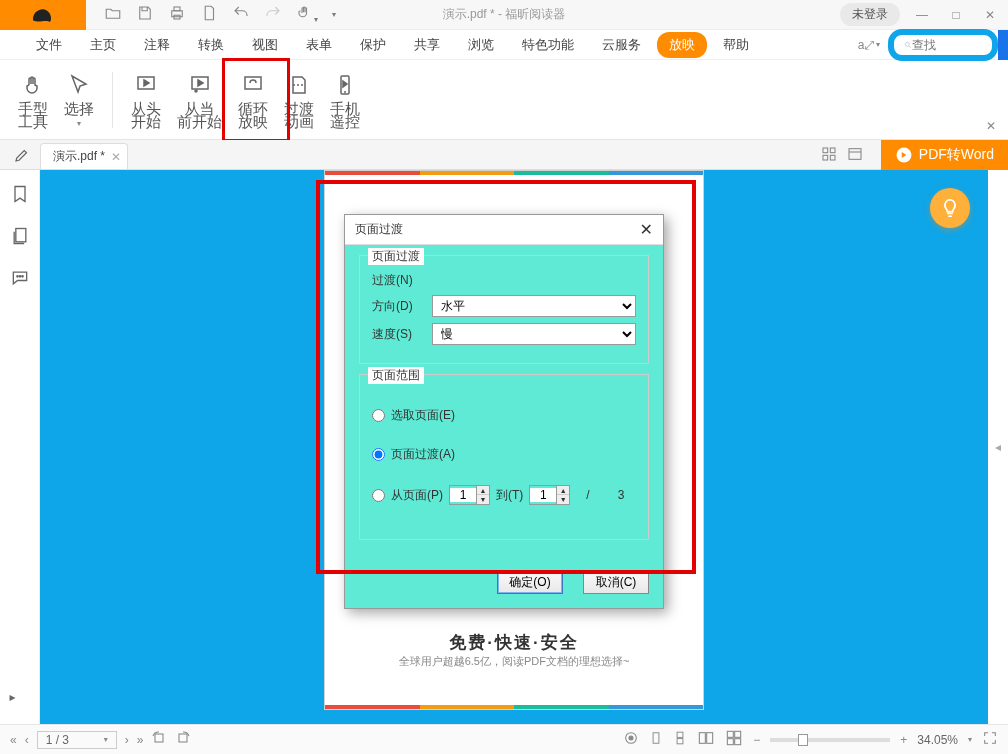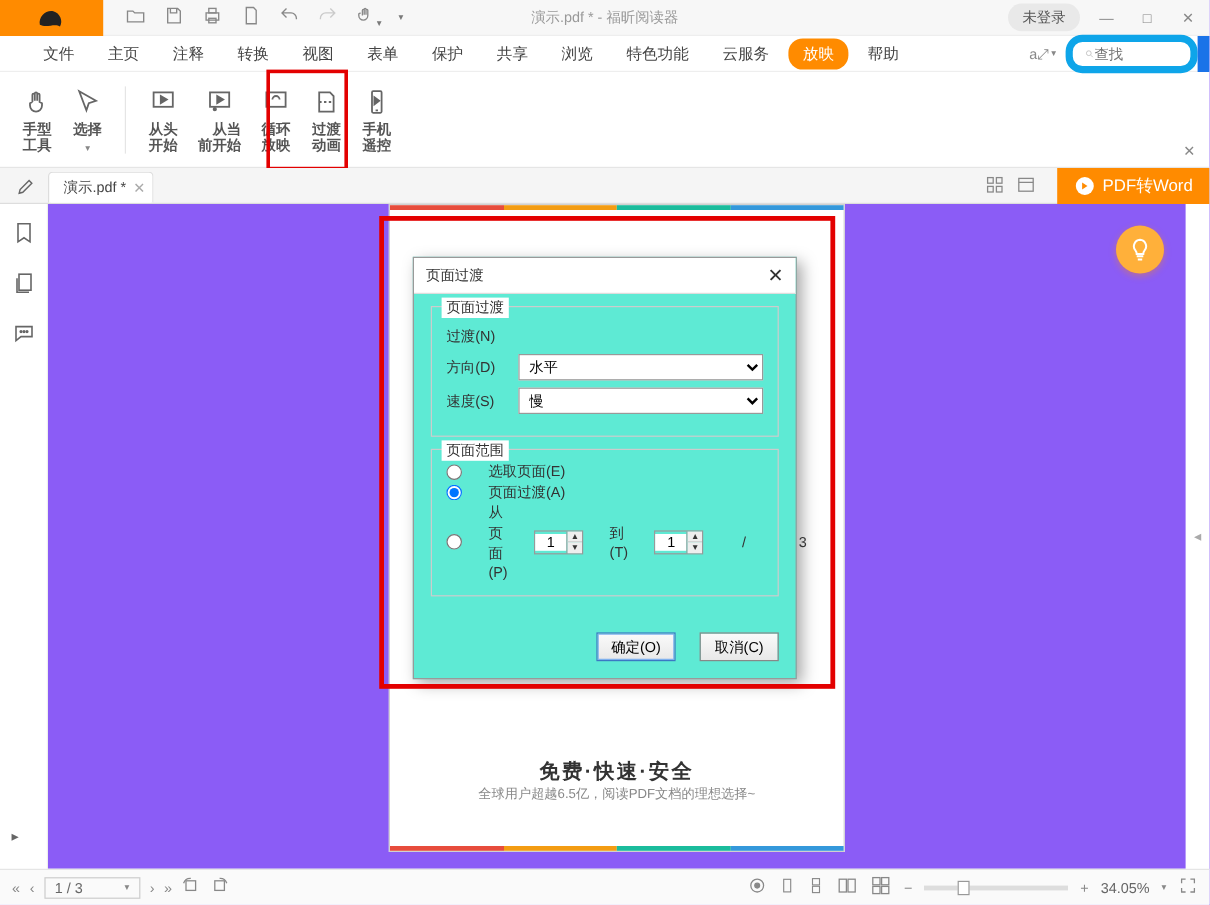--- a/index.html
+++ b/index.html
@@ -24,40 +24,40 @@
   .search-box { display:flex; align-items:center; border:6px solid #0ea5e9; border-radius:14px; padding:3px 10px; width:110px; color:#bbb;}
   .search-box input { border:none; outline:none; width:70px; font-size:12px; color:#666;}
   .menu-icon { color:#888; display:flex; align-items:center; gap:2px;}
   .blue-strip { position:absolute; right:0; top:0; width:10px; height:30px; background:#1a73e8;}
   
   
   .ribbon { height:80px; border-bottom:1px solid #e5e5e5; display:flex; align-items:center; padding:6px 10px; gap:4px; position:relative;}
   .ribbon-group { display:flex; }
   .ribbon-btn { display:flex; flex-direction:column; align-items:center; justify-content:center; padding:4px 8px; gap:4px; color:#555; min-width:42px;}
   .ribbon-btn .ico { width:26px; height:26px; display:flex; align-items:center; justify-content:center; color:#666;}
-  .ribbon-btn .lbl { font-size:12px; line-height:13px; text-align:right; white-space:pre-line;font-weight:bold;}
+  .ribbon-btn .lbl { font-size:15px; line-height:13px; text-align:center; white-space:pre-line;}
   .sep { width:1px; height:56px; background:#e5e5e5; margin:0 6px;}
   .highlight-red { position:absolute; border:3px solid #e30000; pointer-events:none;}
   .ribbon-close { position:absolute; right:12px; bottom:6px; color:#888;}
   
   
   .tabstrip { height:30px; background:#f5f5f5; display:flex; align-items:flex-end; padding-left:4px; position:relative; border-bottom:1px solid #ddd;}
   .side-tag { width:36px; height:28px; display:flex; align-items:center; justify-content:center; color:#666;}
   .doc-tab { height:26px; background:#fff; border:1px solid #ddd; border-bottom:none; border-radius:4px 4px 0 0; padding:0 22px 0 12px; display:flex; align-items:center; position:relative; font-size:12px; color:#444;}
   .doc-tab .close { position:absolute; right:6px; color:#aaa;}
   .tabstrip-right { position:absolute; right:0; top:0; height:30px; display:flex; align-items:center; gap:10px;}
   .pdf-word { height:30px; background:#ff8b00; color:#fff; display:flex; align-items:center; padding:0 14px; font-size:14px; font-weight:500; gap:6px;}
   .tabstrip-icons { display:flex; gap:10px; margin-right:8px; color:#888;}
   
   
   .workspace { position:absolute; top:170px; bottom:30px; left:0; right:0; display:flex;}
   .left-rail { width:40px; border-right:1px solid #eee; display:flex; flex-direction:column; align-items:center; padding-top:14px; gap:22px; color:#666;}
   .left-rail .rail-ico { width:20px; height:20px;}
   .left-rail .expand { margin-top:auto; margin-bottom:14px;}
-  .canvas-area { flex:1; background:#8b5cf6; position:relative; overflow:hidden;}
+  .canvas-area { flex:1; background:#0ea5e9; position:relative; overflow:hidden;}
   .page-view { position:absolute; left:50%; top:0; transform:translateX(-50%); width:380px; height:540px; background:#fff; border:1px solid #d0d0d0; }
   .page-top-stripe { height:4px; display:flex;}
   .page-top-stripe span { flex:1;}
   .page-content { position:absolute; bottom:40px; left:0; right:0; text-align:center;}
   .page-title { font-size:17px; font-weight:bold; color:#333; letter-spacing:2px;}
   .page-sub { font-size:11px; color:#888; margin-top:0;}
   .page-bot-stripe { position:absolute; bottom:0; left:0; right:0; height:4px; display:flex;}
   .page-bot-stripe span { flex:1;}
   .bulb { position:absolute; right:18px; top:18px; width:40px; height:40px; border-radius:50%; background:#ffb03a; display:flex; align-items:center; justify-content:center; color:#fff; box-shadow:0 2px 6px rgba(255,140,0,.4);}
   .right-rail { width:20px; display:flex; flex-direction:column; align-items:center; justify-content:center; color:#aaa;}
@@ -66,21 +66,21 @@
   .dialog-highlight { position:absolute; border:4px solid #e30000; pointer-events:none; z-index:50;}
   .dialog { position:absolute; width:320px; background:#5eead4; border:1px solid #999; box-shadow:4px 4px 12px rgba(0,0,0,.35); z-index:40; font-size:12px;}
   .dlg-title { height:30px; display:flex; align-items:center; padding:0 10px; border-bottom:1px solid #ddd; background:#fff;}
   .dlg-title .x { margin-left:auto; font-size:16px; color:#333;}
   .dlg-body { padding:10px 14px 14px;}
   .fieldset { border:1px solid #ccc; padding:10px 12px 12px; margin-bottom:10px; position:relative;}
   .fieldset-legend { position:absolute; top:-8px; left:8px; background:#fff; padding:0 4px; color:#333;}
   .form-row { display:flex; align-items:center; margin:6px 0; gap:8px;}
   .form-row label { width:52px; }
   .form-row select { flex:1; height:22px; border:1px solid #999; background:#fff; font-size:12px; padding:0 4px;}
-  .radio-row { display:flex; align-items:center; gap:22px; margin:0 0;}
+  .radio-row { display:flex; align-items:center; gap:6px; margin:22px 0;}
   .spin { display:inline-flex; align-items:center; border:1px solid #999; height:20px;}
   .spin input { width:26px; border:none; text-align:center; font-size:12px; outline:none;}
   .spin .arrows { display:flex; flex-direction:column; border-left:1px solid #999;}
   .spin .arrows span { width:12px; height:9px; font-size:7px; line-height:9px; text-align:center; background:#eee; border-bottom:1px solid #ccc;}
   .spin .arrows span:last-child{border-bottom:none;}
   .dlg-buttons { display:flex; justify-content:flex-end; gap:20px; padding:6px 14px 14px;}
   .dlg-buttons button { min-width:66px; height:24px; border:1px solid #888; background:linear-gradient(#fafafa,#e8e8e8); font-size:12px;}
   .dlg-buttons button.primary { border:1px solid #3b78c4; box-shadow:0 0 0 1px #7fb1ee inset;}
   
   

